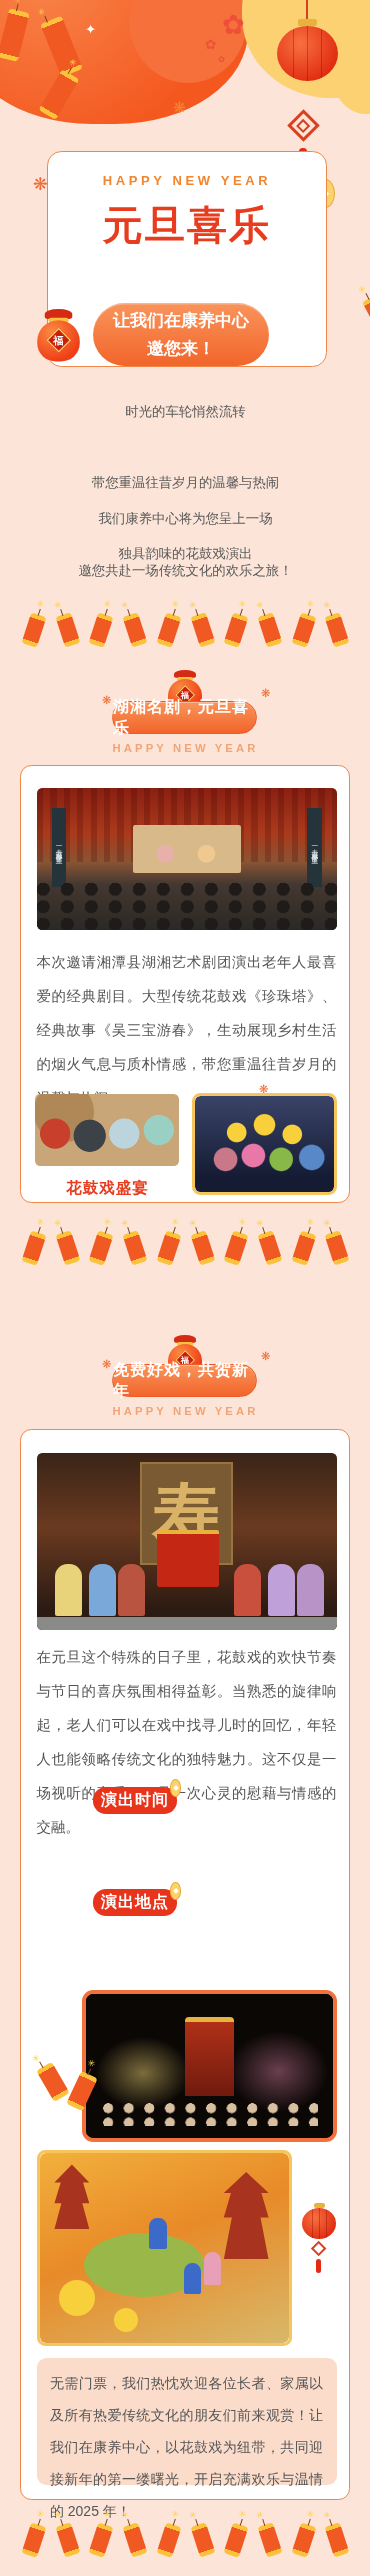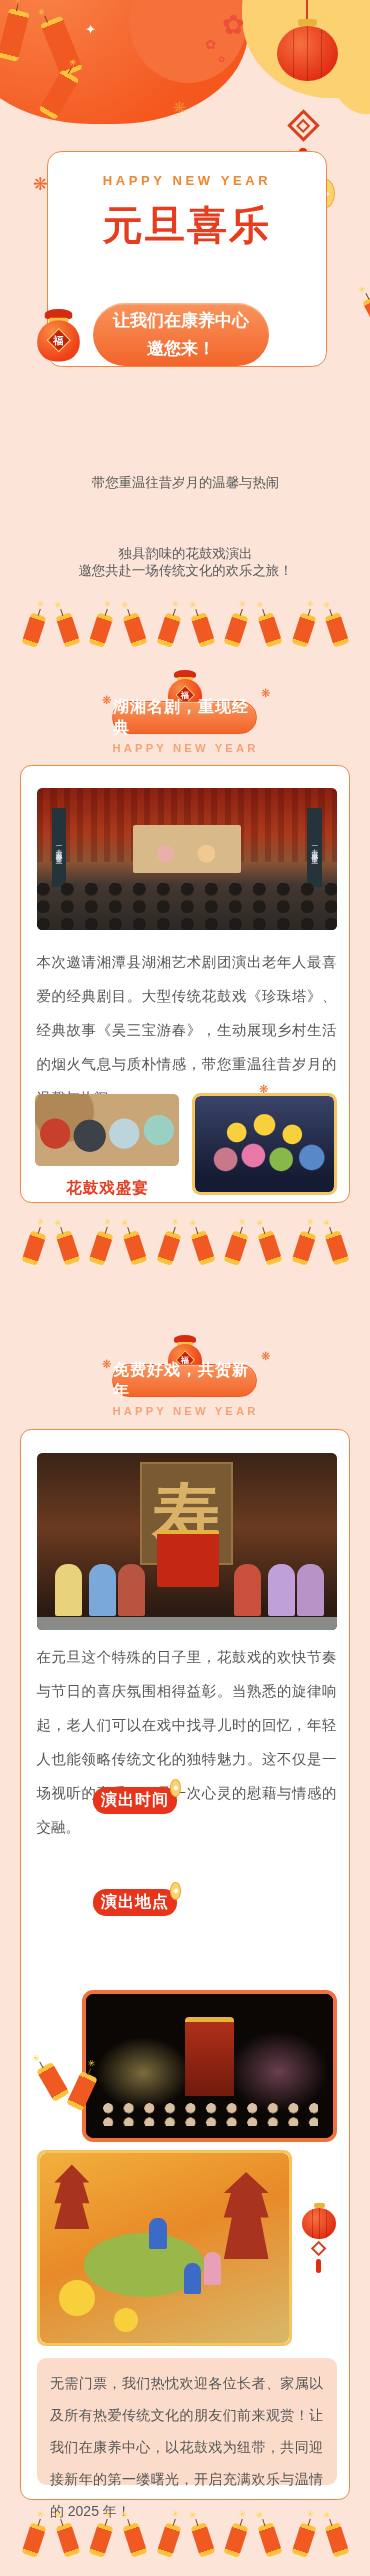--- a/index.html
+++ b/index.html
@@ -185,21 +185,23 @@
   <div class="abs bag" style="left:36px;top:309px;transform:scale(1.25);transform-origin:top left">
     <div class="bg-top"></div>
       <div class="bg-neck"></div>
       <div class="bg-body"></div>
     <div class="bg-dia">
         <span>福</span>
       </div>
   </div>
 
   
+  <div class="abs poem-line" style="top:403px">时光的车轮悄然流转</div>
   <div class="abs poem-line" style="top:474px">带您重温往昔岁月的温馨与热闹</div>
+  <div class="abs poem-line" style="top:510px">我们康养中心将为您呈上一场</div>
   <div class="abs poem-line" style="top:545px">独具韵味的花鼓戏演出</div>
   <div class="abs poem-line" style="top:562px">邀您共赴一场传统文化的欢乐之旅！</div>
 
   
   <div class="abs fc-row" style="top:614px">
     <span class="fc r"></span>
       <span class="fc l"></span>
       <span class="fc r"></span>
       <span class="fc l"></span>
       <span class="fc r"></span>
@@ -214,21 +216,21 @@
   <div class="abs bag" style="left:167px;top:670px">
     <div class="bg-top"></div>
       <div class="bg-neck"></div>
       <div class="bg-body"></div>
     <div class="bg-dia">
         <span>福</span>
       </div>
   </div>
   <span class="abs spark-o" style="left:102px;top:694px">❋</span>
   <span class="abs spark-o" style="left:261px;top:687px">❋</span>
-  <div class="abs pill" style="left:112px;top:701px;width:145px">湖湘名剧，重现经典</div>
+  <div class="abs pill" style="left:112px;top:701px;width:145px">湖湘名剧，元旦喜乐</div>
   <div class="abs sec-hny" style="top:742px">HAPPY NEW YEAR</div>
 
   
   <div class="abs wcard" style="top:765px;height:438px">
     <div class="abs photo p-audience" style="left:15.5px;top:22px;width:300px;height:142px">
       <div class="stage"></div>
       <div class="v-banner" style="left:5%">一去京城多保重</div>
       <div class="v-banner" style="right:5%">一去京城多保重</div>
     </div>
     <div class="abs para" style="left:15.5px;top:179px;width:300px">本次邀请湘潭县湖湘艺术剧团演出老年人最喜爱的经典剧目。大型传统花鼓戏《珍珠塔》、经典故事《吴三宝游春》，生动展现乡村生活的烟火气息与质朴情感，带您重温往昔岁月的温馨与热闹。</div>

